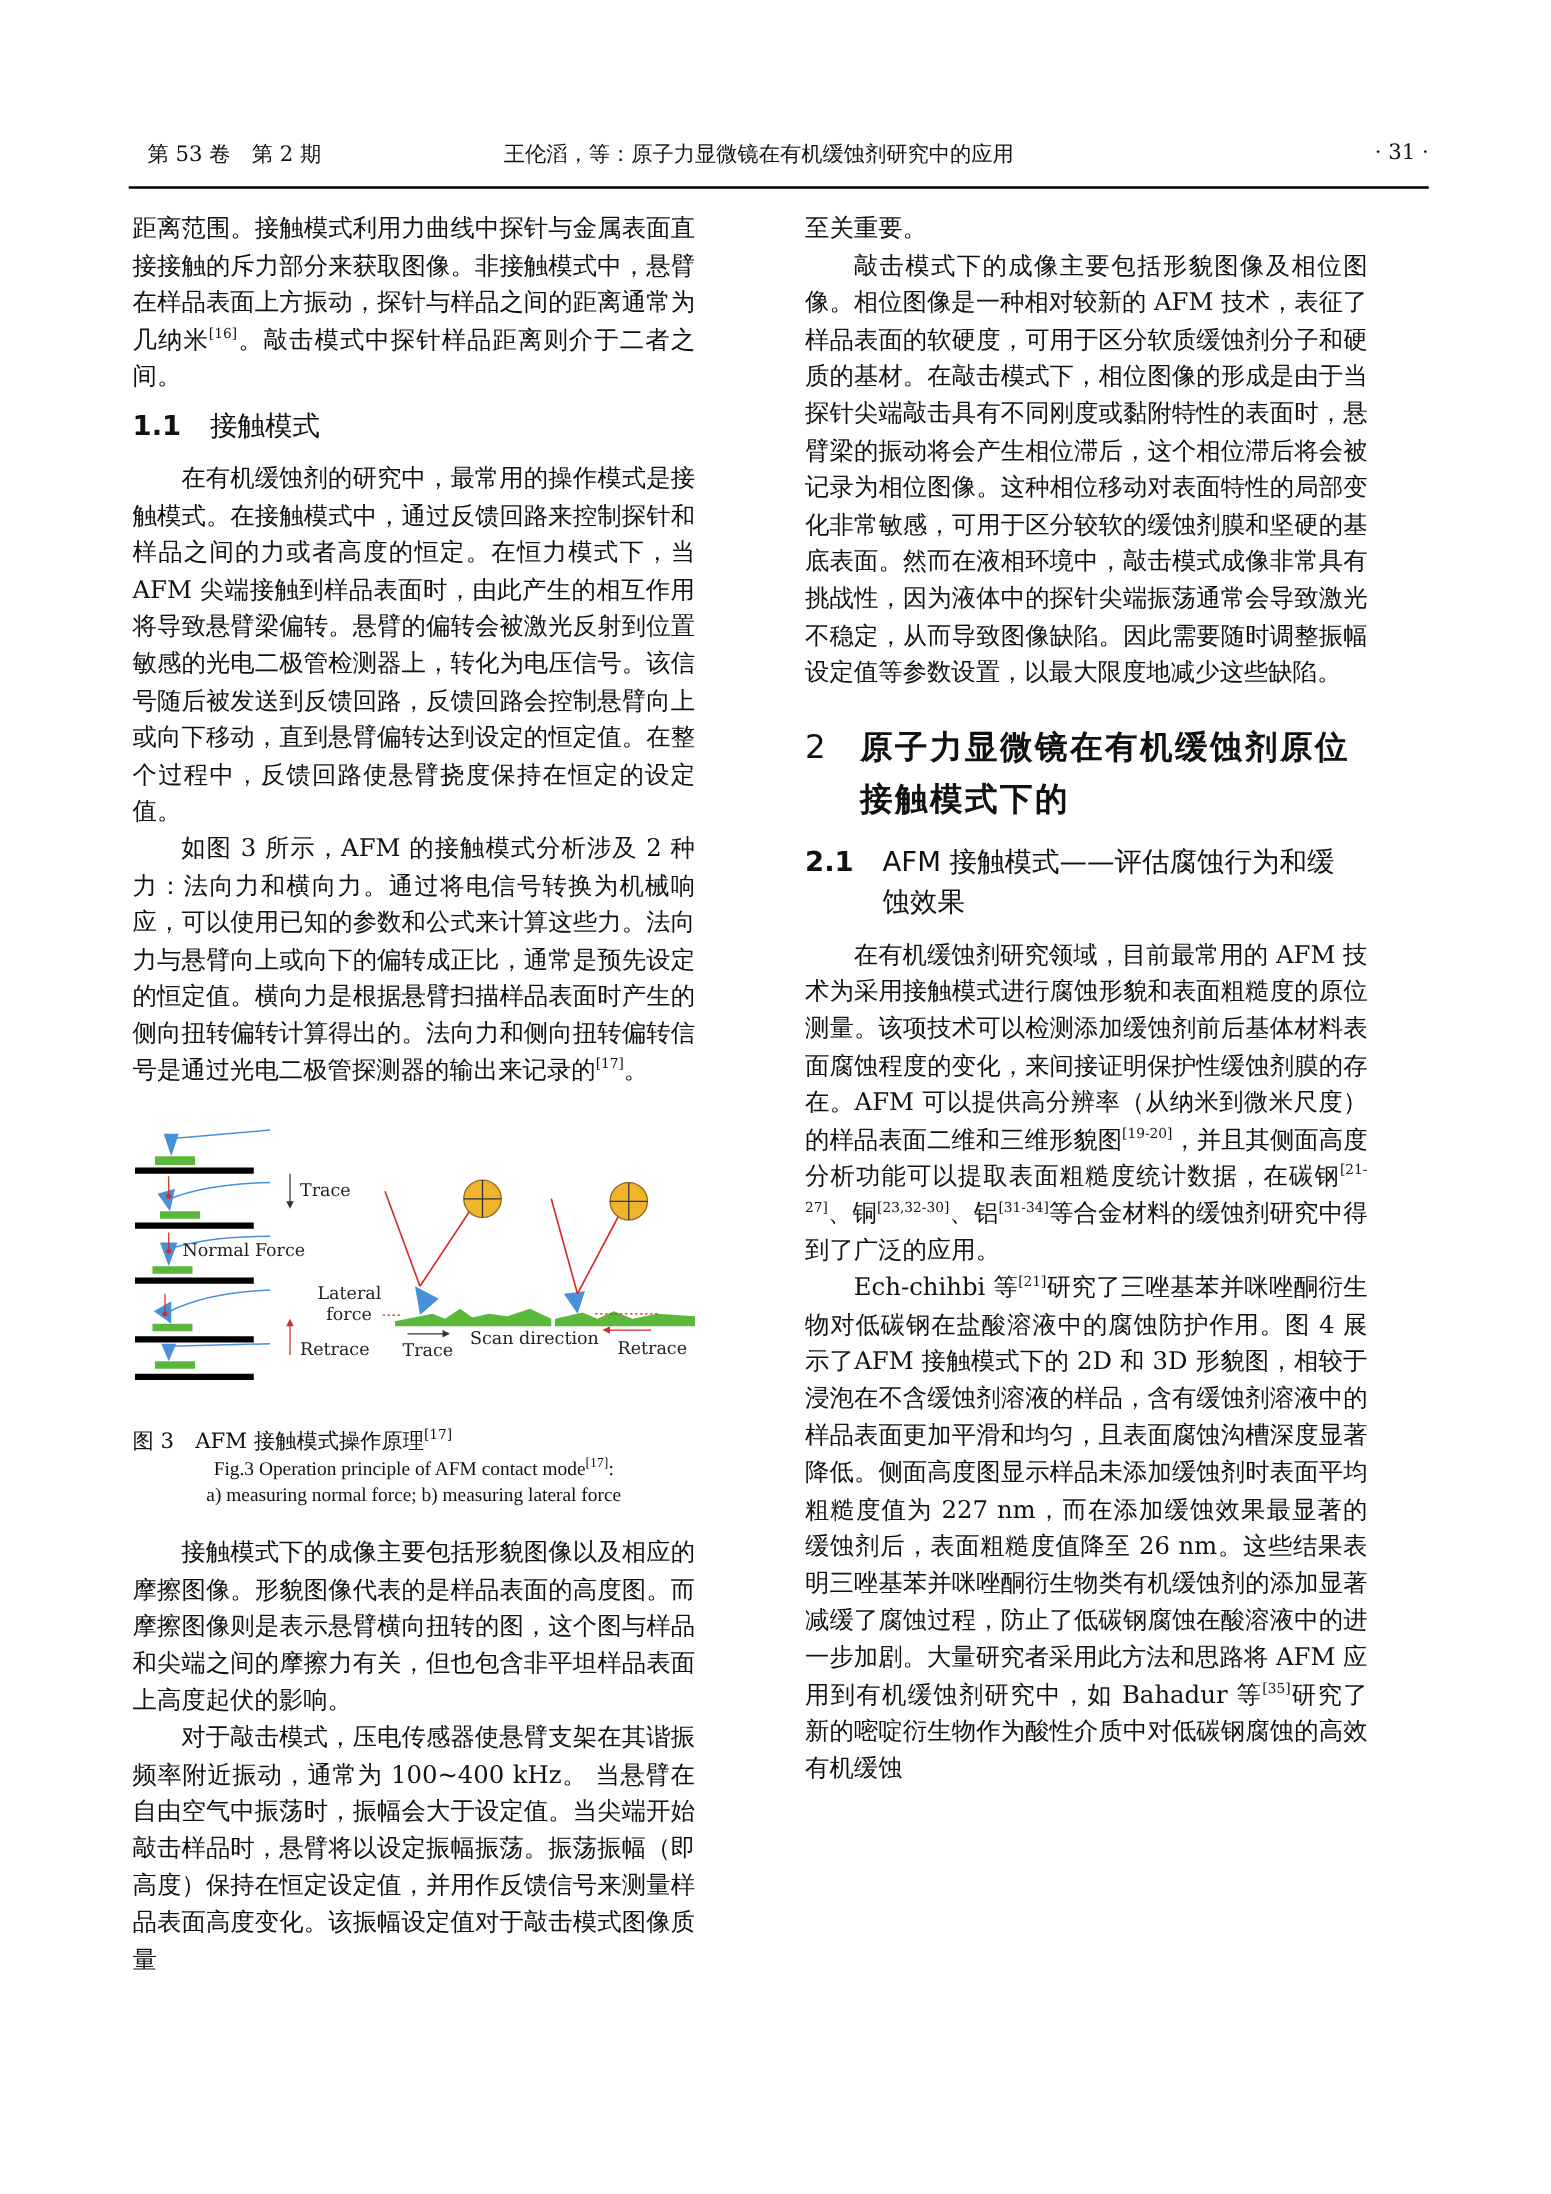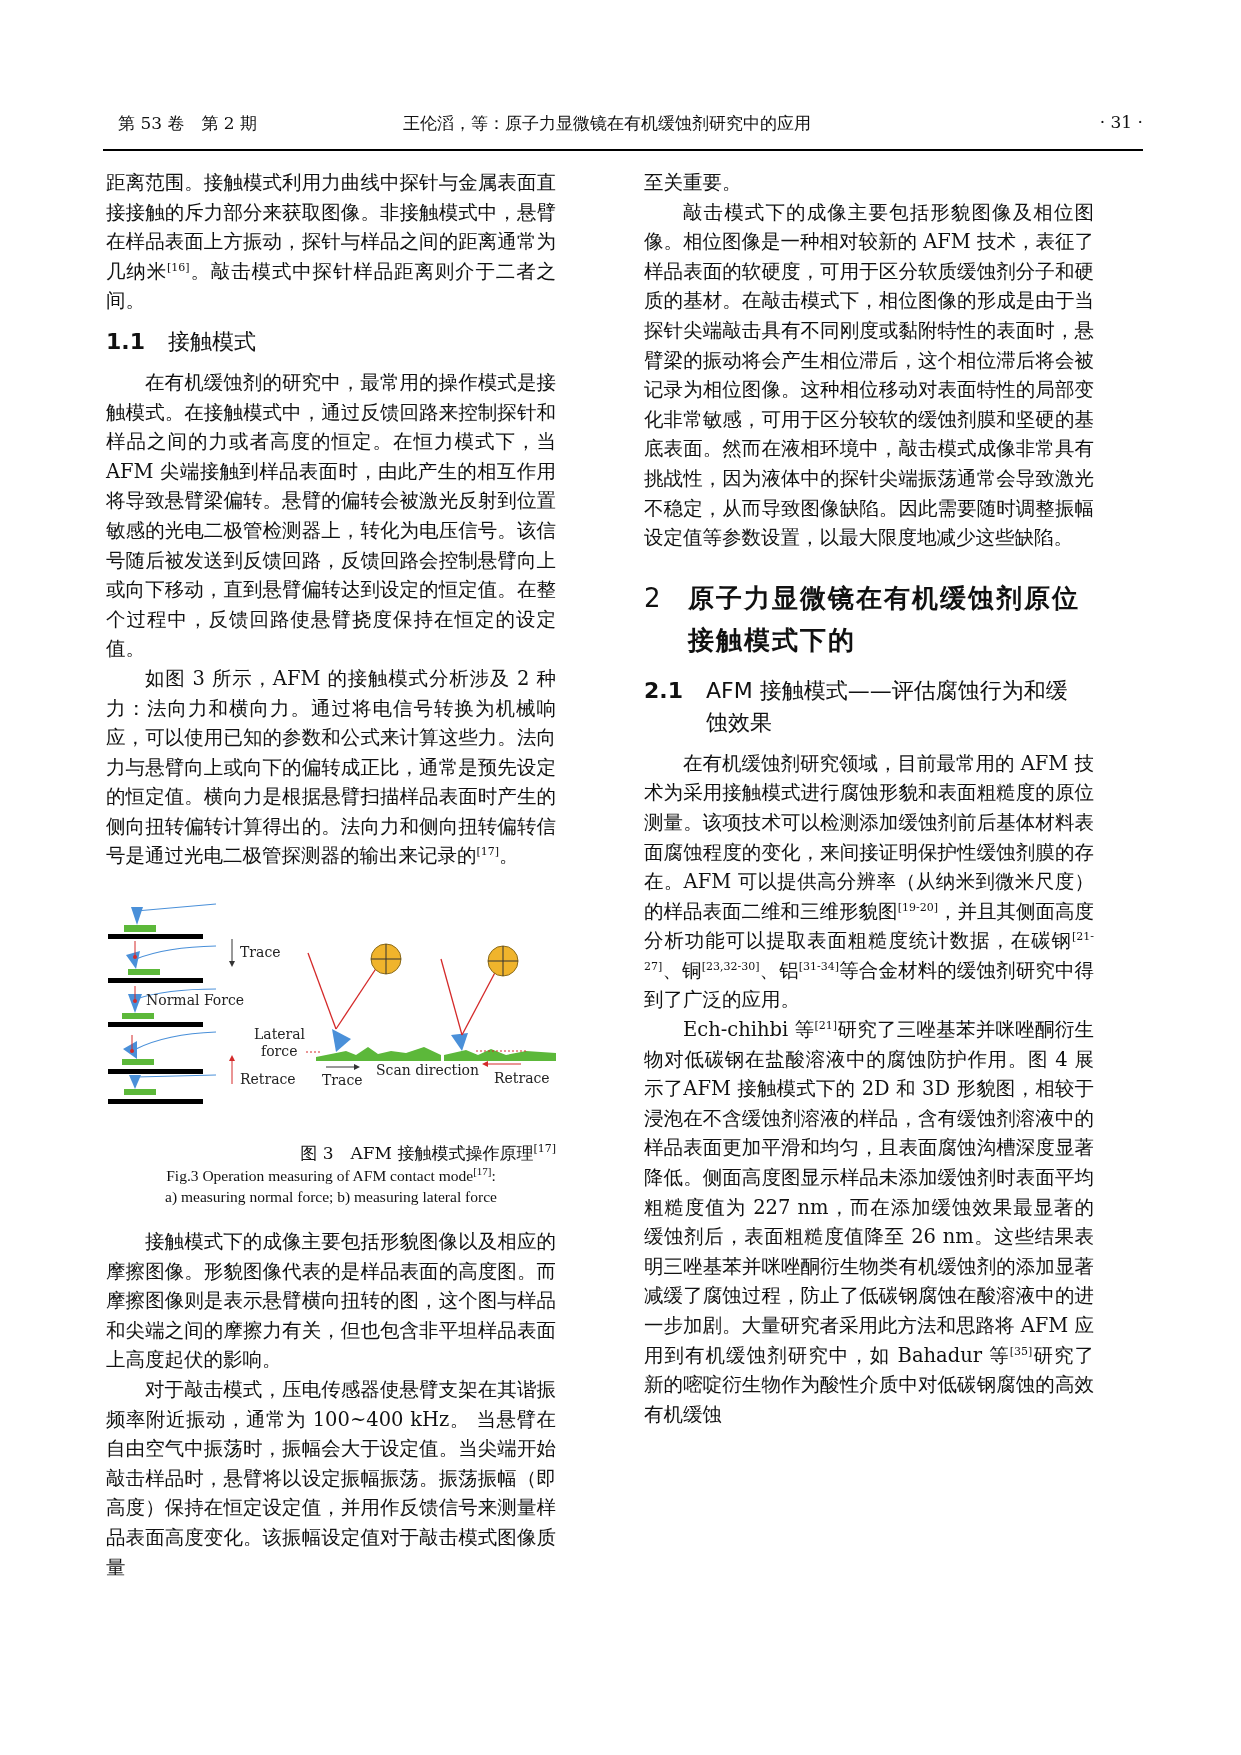--- a/index.html
+++ b/index.html
@@ -22,21 +22,21 @@
        font-family:"DejaVu Sans","Liberation Sans",sans-serif; }
   h3 .num { display:inline-block; width:62px;font-weight:bold; }
   h2 { margin:24px 0 14px 0; font-size:26px; line-height:42px; font-weight:bold;
        font-family:"DejaVu Sans","Liberation Sans",sans-serif; letter-spacing:2px; }
   h2 .num { display:inline-block; width:44px; font-weight:normal; }
   h2 .line2 { display:block; padding-left:44px; }
   h3.two .line2 { display:block; padding-left:62px; }
   .figure { margin:18px 0 6px 0; position:relative; height:222px; }
   .figure svg { position:absolute; left:0; top:0; }
   .fig-label { font-family:"DejaVu Serif",serif; fill:#222; }
-  .cap-cn { text-align:right; font-size:17px; line-height:24px; margin-top:2px; }
+  .cap-cn { text-align:left; font-size:17px; line-height:24px; margin-top:2px; }
   .cap-en { text-align:center; font-size:15.5px; line-height:21px; font-family:"Liberation Serif","DejaVu Serif",serif; }
   .cap-gap { height:22px; }
 </style>
 </head>
 <body>
 
 <div class="header">
   <span class="h-left">第 53 卷　第 2 期</span>
   <span class="h-mid">王伦滔，等：原子力显微镜在有机缓蚀剂研究中的应用</span>
   <span class="h-right">· 31 ·</span>
@@ -138,21 +138,21 @@
         </g>
         <text class="fig-label" x="216" y="196" font-size="14">Trace</text>
         <text class="fig-label" x="270" y="186" font-size="14">Scan direction</text>
         <text class="fig-label" x="388" y="194" font-size="14">Retrace</text>
         <text class="fig-label" x="300" y="236" font-size="14">b  测量横向力</text>
       </g>
     </svg>
   </div>
   <div class="cap-gap"></div>
   <div class="cap-cn"><span>图 3　AFM 接触模式操作原理</span><sup>[17]</sup></div>
-  <div class="cap-en"><span>Fig.3 Operation measuring of AFM contact mode</span><sup>[17]</sup><span>:</span></div>
+  <div class="cap-en"><span>Fig.3 Operation principle of AFM contact mode</span><sup>[17]</sup><span>:</span></div>
   <div class="cap-en">a) measuring normal force; b) measuring lateral force</div>
   <div style="height:20px"></div>
 
   <p class="ind">接触模式下的成像主要包括形貌图像以及相应的摩擦图像。形貌图像代表的是样品表面的高度图。而摩擦图像则是表示悬臂横向扭转的图，这个图与样品和尖端之间的摩擦力有关，但也包含非平坦样品表面上高度起伏的影响。</p>
 
 
   <p class="ind">对于敲击模式，压电传感器使悬臂支架在其谐振频率附近振动，通常为 100~400 kHz。 当悬臂在自由空气中振荡时，振幅会大于设定值。当尖端开始敲击样品时，悬臂将以设定振幅振荡。振荡振幅（即高度）保持在恒定设定值，并用作反馈信号来测量样品表面高度变化。该振幅设定值对于敲击模式图像质量</p>
 </div>
 
 <div class="col right">

